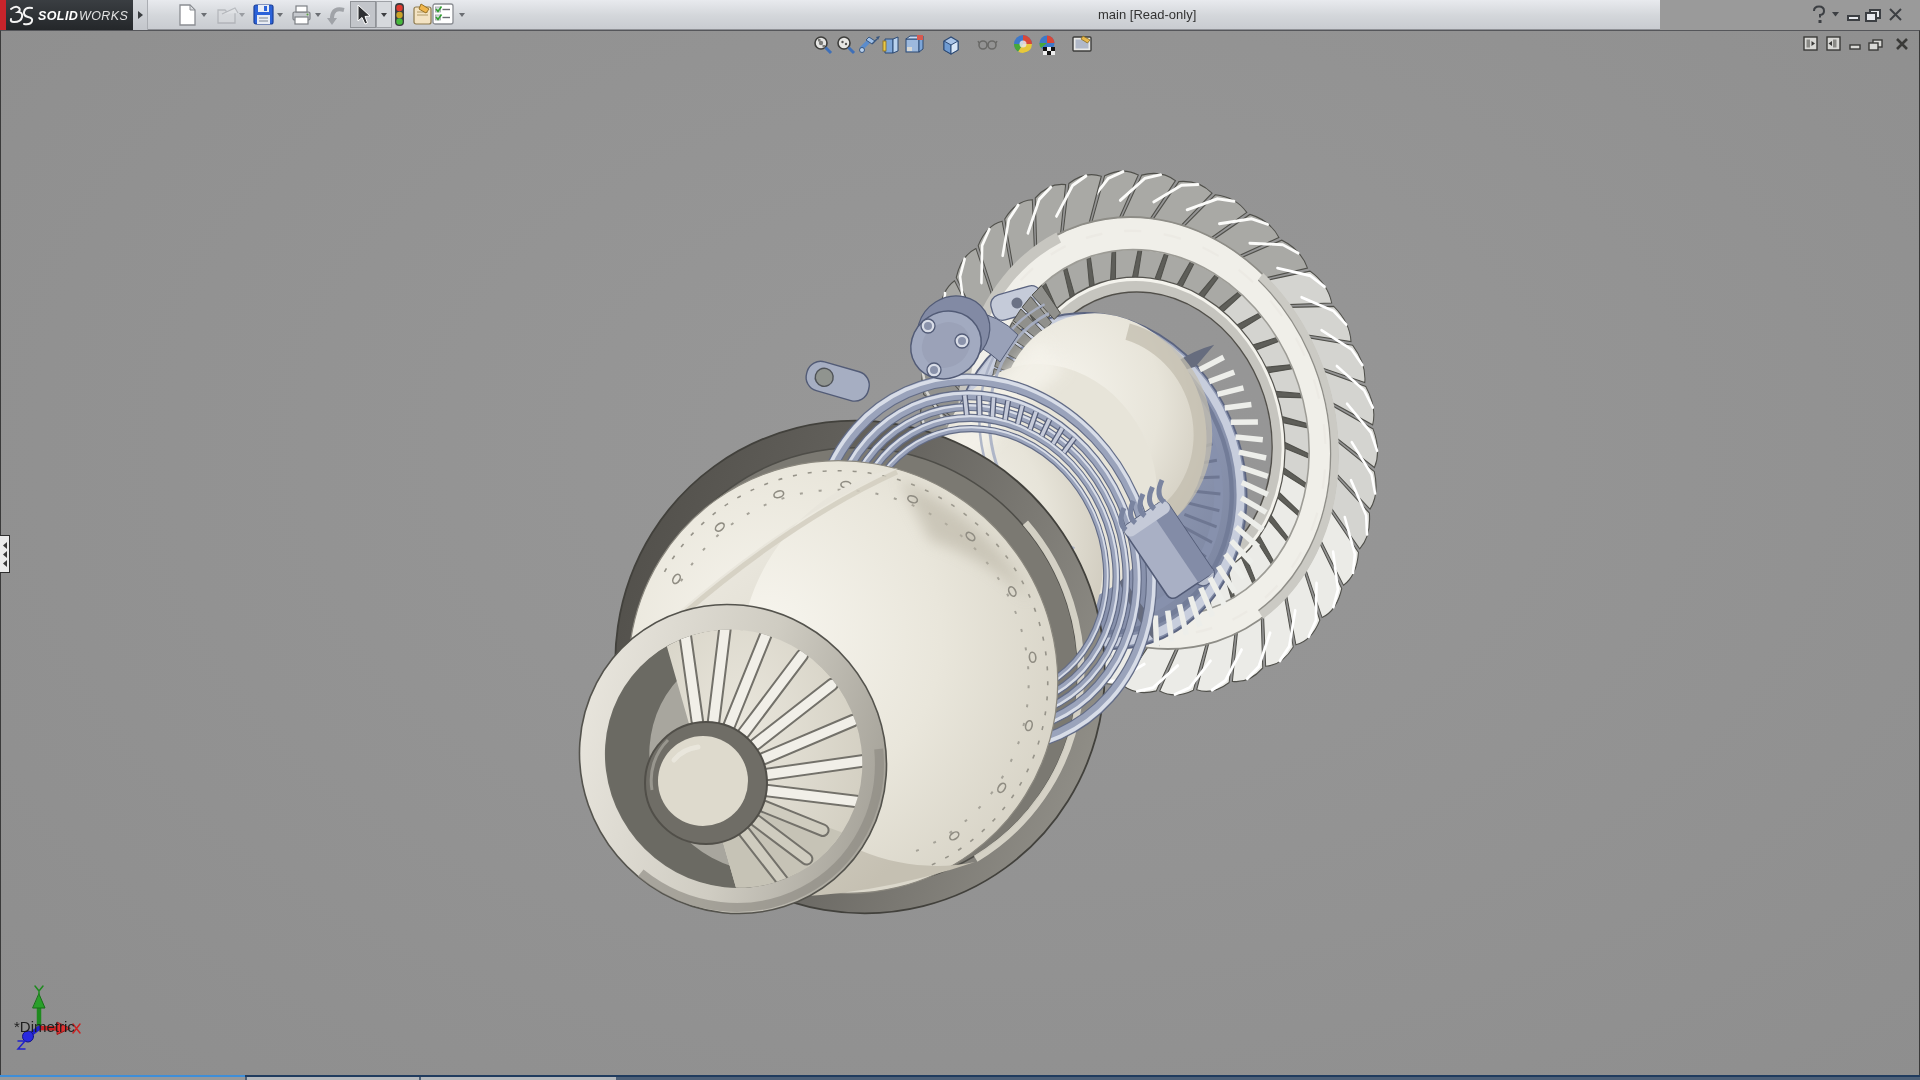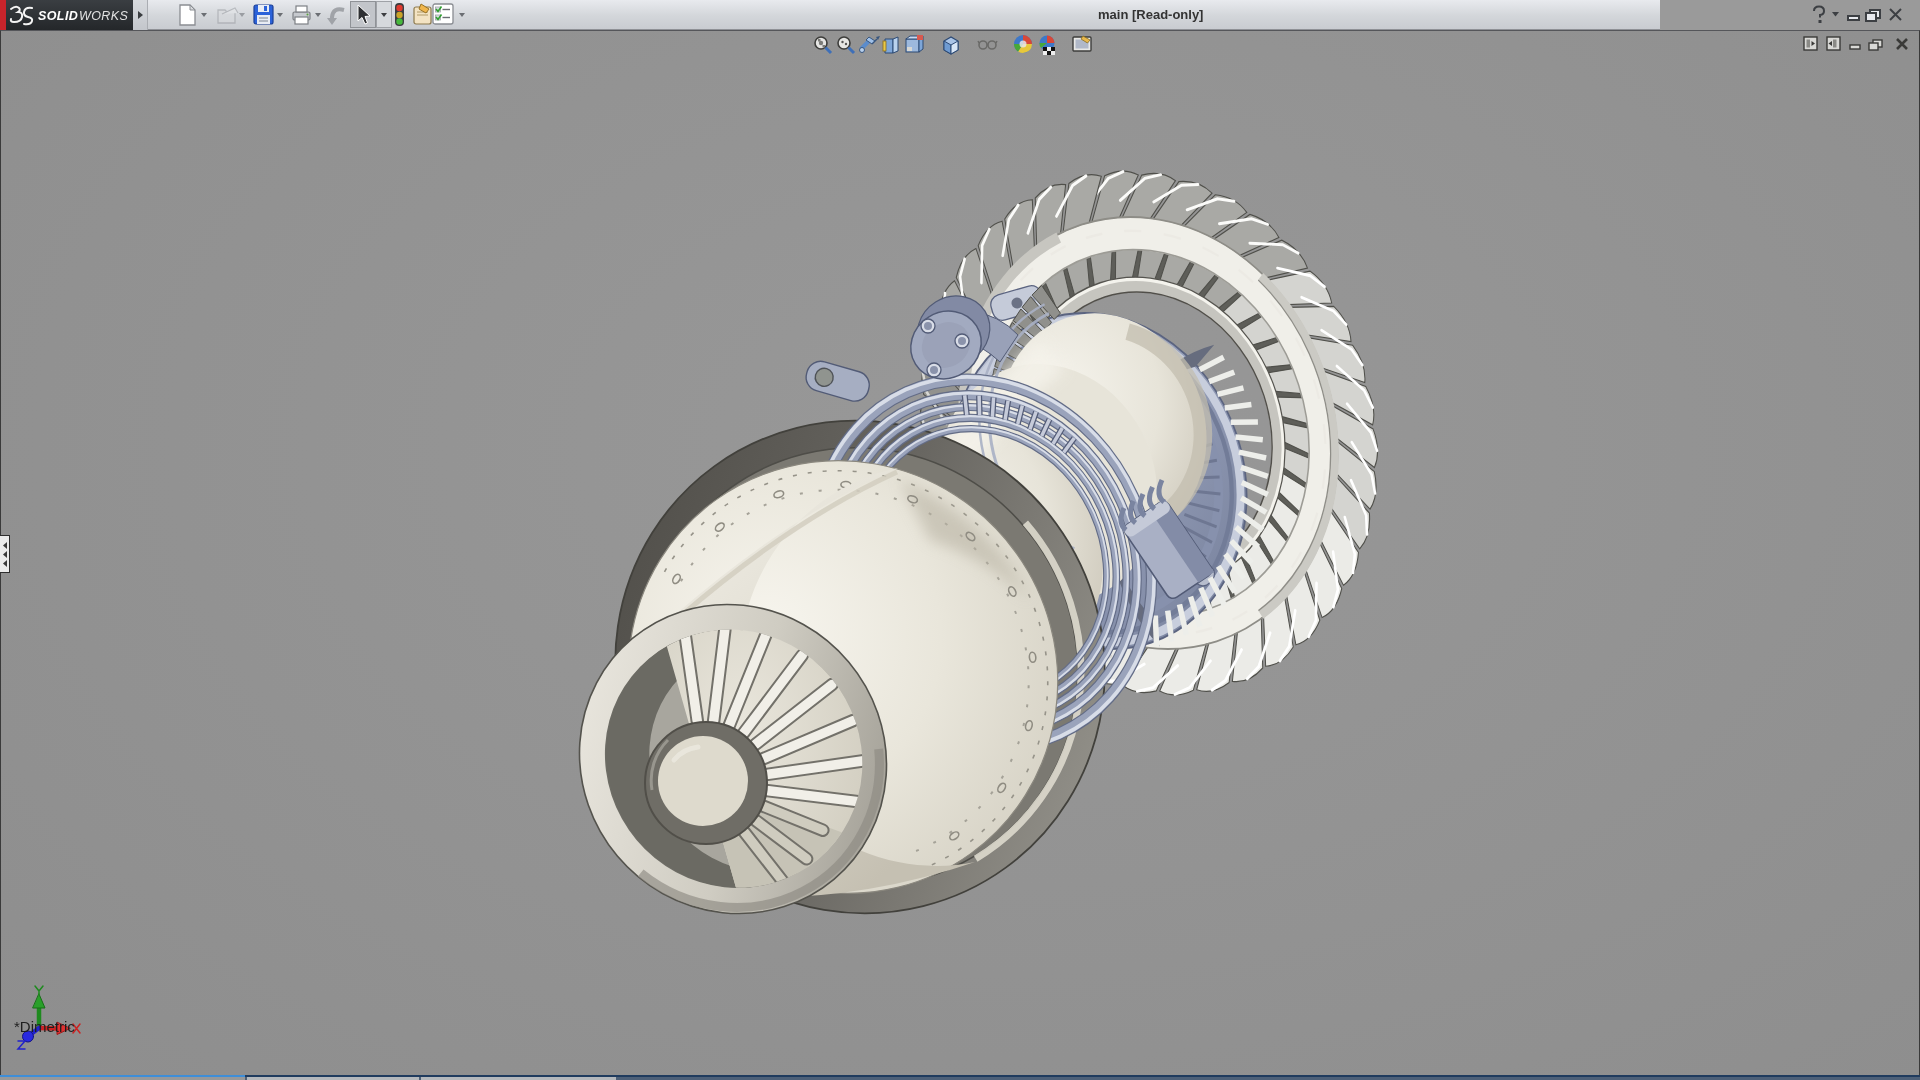--- a/index.html
+++ b/index.html
@@ -1,21 +1,21 @@
 <!DOCTYPE html>
 <html><head><meta charset="utf-8"><title>main</title>
 <style>
 * { margin:0; padding:0; box-sizing:border-box; }
 body { width:1920px; height:1080px; overflow:hidden; font-family:"Liberation Sans",sans-serif; background:#9a9a9a; }
 #titlebar { position:absolute; left:0; top:0; width:1660px; height:30px;
   background:linear-gradient(#e8eaee,#d3d6da 55%,#c9ccd1); border-bottom:1px solid #8f9196; }
 #logo { position:absolute; left:0; top:0; width:133px; height:30px; background:linear-gradient(#3a3e42,#24272a); }
 #logo .red { position:absolute; left:0; top:0; width:6px; height:30px; background:#c9242b; }
 #logoarrow { position:absolute; left:133px; top:0; width:15px; height:30px; background:linear-gradient(#d8dbdf,#c3c6cb); border-right:1px solid #aaadb2; }
-.title-text { position:absolute; top:7px; left:1098px; font-size:13px; color:#333;font-weight:bold; }
+.title-text { position:absolute; top:7px; left:1098px; font-size:13px; color:#333; }
 svg { display:block; }
 </style></head>
 <body>
 <div id="viewport" style="position:absolute;left:0;top:30px;width:1920px;height:1050px;background:radial-gradient(ellipse 1500px 950px at 52% 40%, #989898 0%, #929292 55%, #8d8d8d 100%);border-left:1px solid #3a3a3a;border-right:1px solid #3a3a3a;border-top:1px solid #55565a;"></div>
 <svg width="1920" height="1080" viewBox="0 0 1920 1080" style="position:absolute;left:0;top:0">
 <defs>
 <radialGradient id="domeG" cx="0.36" cy="0.30" r="0.95">
  <stop offset="0" stop-color="#f5f3ec"></stop>
         <stop offset="0.5" stop-color="#e7e4d9"></stop>
         <stop offset="0.82" stop-color="#cfcabd"></stop>

